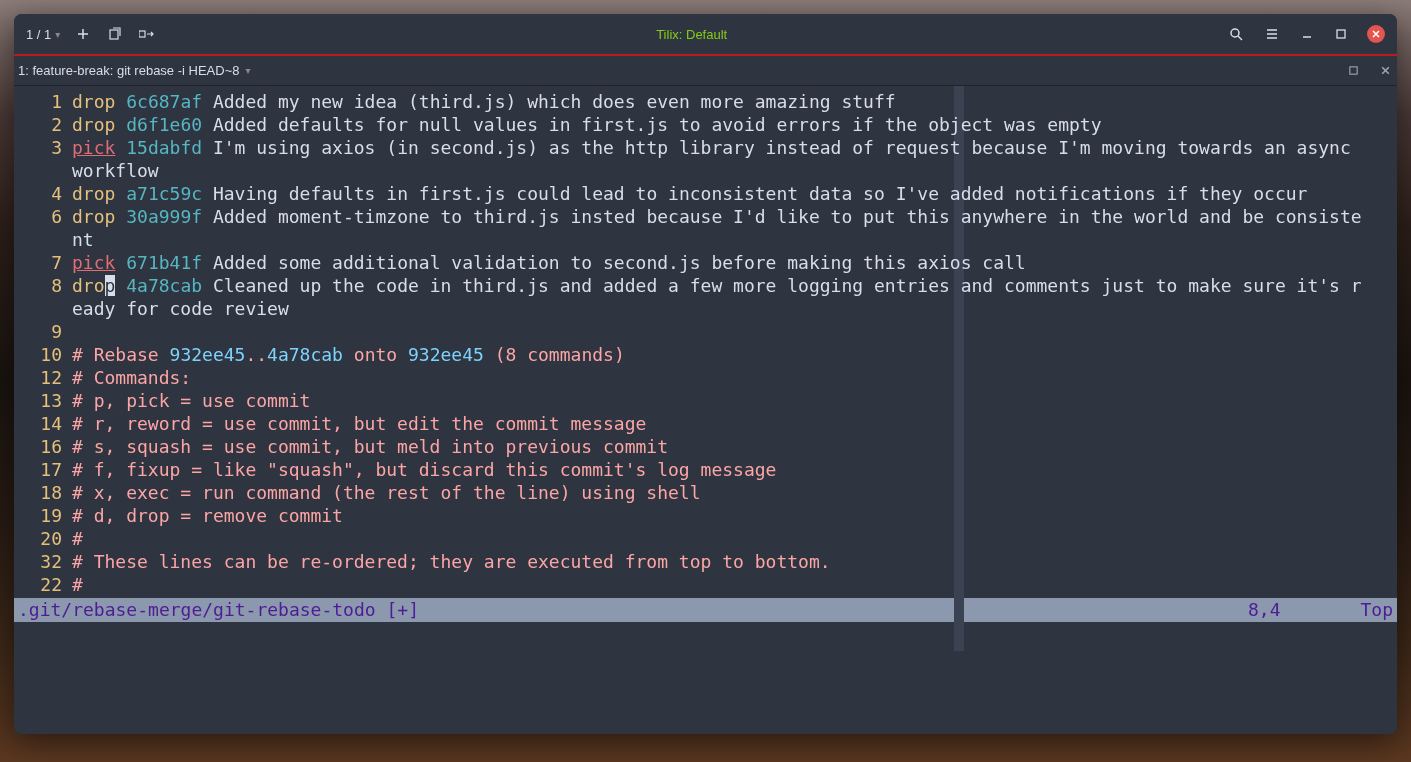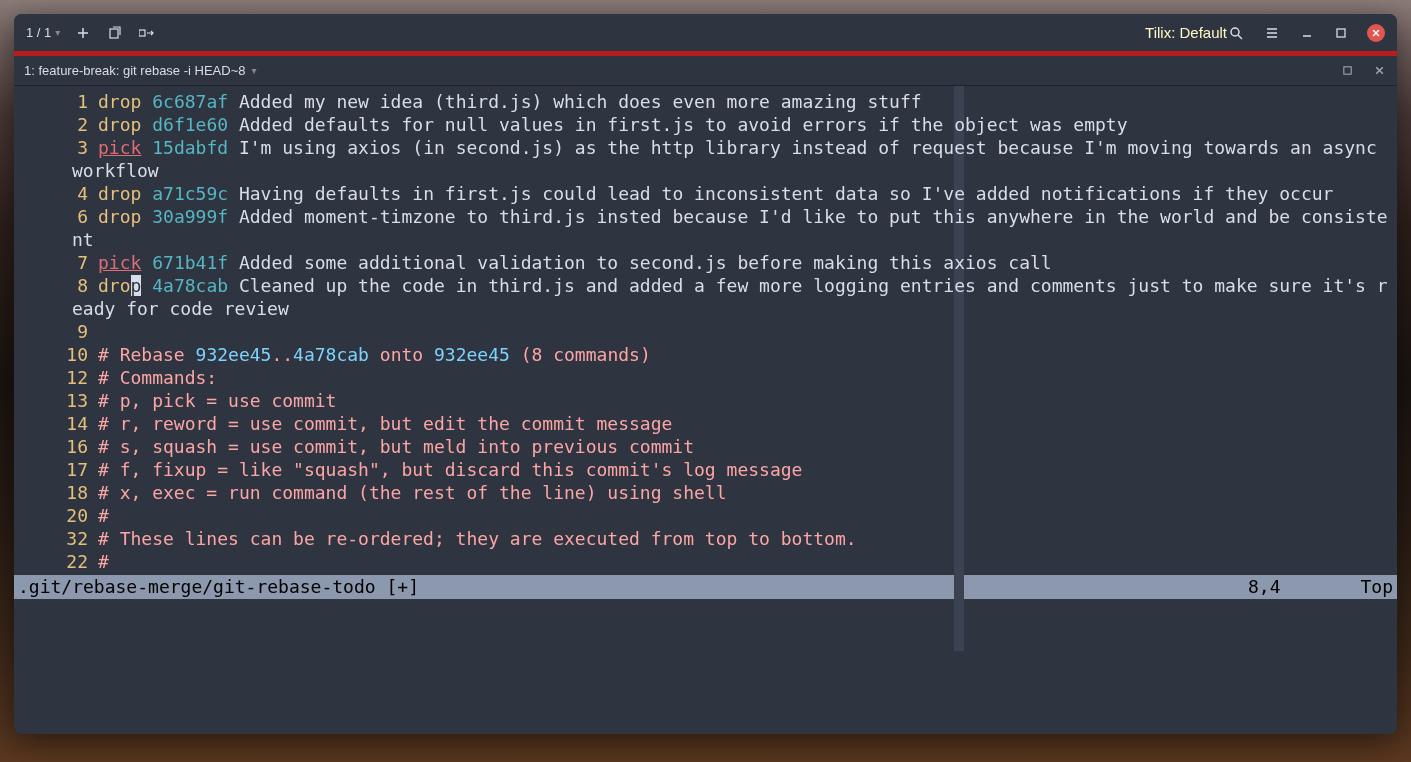--- a/index.html
+++ b/index.html
@@ -1,45 +1,45 @@
 <!DOCTYPE html>
 <html><head>
 <meta charset="utf-8">
 <style>
 * { margin:0; padding:0; box-sizing:border-box; }
 body { background:linear-gradient(180deg,#8b7c78 0%,#4a3836 15%,#2d1f1a 30%,#1a1410 50%,#2a1c14 70%,#3d2818 85%,#5c3820 100%); width:1411px; height:762px; overflow:hidden; font-family:sans-serif; }
 .window { position:absolute; top:14px; left:14px; width:1383px; height:720px; background:#2e3440; border-radius:8px; box-shadow:0 8px 32px rgba(0,0,0,0.5); display:flex; flex-direction:column; overflow:hidden; }
-.titlebar { height:42px; background:#2e3440; display:flex; align-items:center; padding:0 12px; border-bottom:5px solid #b91c1c; }
+.titlebar { height:42px; background:#2e3440; display:flex; align-items:center; padding:0 12px; border-bottom:2px solid #b91c1c; }
 .titlebar-left { display:flex; align-items:center; gap:14px; }
 .session-count { color:#d8dee9; font-size:13px; display:flex; align-items:center; gap:4px; }
 .session-dropdown-icon { color:#888; font-size:10px; }
 .icon-btn { width:18px; height:18px; display:flex; align-items:center; justify-content:center; color:#d8dee9; cursor:pointer; }
-.titlebar-center { flex:1; text-align:right; color:#fef9c3; font-size:15px; }
+.titlebar-center { flex:1; text-align:center; color:#84cc16; font-size:13px; }
 .titlebar-right { display:flex; align-items:center; gap:18px; }
 .window-ctrl { width:16px; height:16px; display:flex; align-items:center; justify-content:center; cursor:pointer; }
 .close-btn { width:18px; height:18px; border-radius:50%; background:#e5554f; display:flex; align-items:center; justify-content:center; }
-.tab-bar { height:30px; background:#2e3440; display:flex; align-items:center; padding:0 10px; border-bottom:1px solid #1e222b; }
+.tab-bar { height:30px; background:#2e3440; display:flex; align-items:center; padding:0 4px; border-bottom:1px solid #1e222b; }
 .tab-title { color:#d8dee9; font-size:13px; display:flex; align-items:center; gap:6px; }
 .tab-dropdown-icon { color:#888; font-size:10px; }
 .tab-spacer { flex:1; }
 .tab-right-icons { display:flex; gap:16px; align-items:center; }
 .terminal { flex:1; background:#2e3440; padding:4px 0 0 0; font-family:'DejaVu Sans Mono','Consolas',monospace; font-size:18px; line-height:23px; overflow:hidden; position:relative; }
 .gutter { color:#e5c07b; text-align:right; width:58px; display:inline-block; padding-right:10px; vertical-align:top; }
-.code-row { white-space:nowrap;padding-left:26px; }
+.code-row { white-space:nowrap; }
 .wrap-continue { padding-left:58px; }
 .action-drop { color:#e5c07b; }
 .action-pick { color:#e06c75;text-decoration:underline; }
 .hash { color:#56b6c2; }
 .msg { color:#d8dee9; }
 .comment { color:#fca5a5; }
 .comment-hash { color:#7dd3fc; }
 .ruler { position:absolute; top:0; left:940px; width:10px; height:565px; background:#3b4252; z-index:0; }
 .terminal .code-row, .terminal .wrap-continue { position:relative; z-index:1; }
 .cursor { background:#d8dee9; color:#2e3440; }
-.status-line { height:24px; background:#8c98ad; color:#000000; font-family:'DejaVu Sans Mono',monospace; font-size:18px; line-height:24px; display:flex; padding:0 4px; margin-top:2px; }
+.status-line { height:24px; background:#8c98ad; color:#4c1d95; font-family:'DejaVu Sans Mono',monospace; font-size:18px; line-height:24px; display:flex; padding:0 4px; margin-top:2px; }
 .status-file { flex:0 0 auto; }
 .status-spacer { flex:1; }
 .status-pos { flex:0 0 auto; padding-right:80px; }
 .status-top { flex:0 0 auto; }
 .below-status { flex:0 0 54px; background:#2e3440; }
 svg { display:block; }
 </style>
 </head>
 <body>
 
@@ -134,20 +134,21 @@
         <div class="code-row"><span class="gutter">8</span><span class="action-drop">dro<span class="cursor">p</span></span> <span class="hash">4a78cab</span> <span class="msg">Cleaned up the code in third.js and added a few more logging entries and comments just to make sure it's r</span></div>
         <div class="code-row wrap-continue"><span class="msg">eady for code review</span></div>
         <div class="code-row"><span class="gutter">9</span></div>
         <div class="code-row"><span class="gutter">10</span><span class="comment"># Rebase </span><span class="comment-hash">932ee45</span><span class="comment">..</span><span class="comment-hash">4a78cab</span><span class="comment"> onto </span><span class="comment-hash">932ee45</span><span class="comment"> (8 commands)</span></div>
         <div class="code-row"><span class="gutter">12</span><span class="comment"># Commands:</span></div>
         <div class="code-row"><span class="gutter">13</span><span class="comment"># p, pick = use commit</span></div>
         <div class="code-row"><span class="gutter">14</span><span class="comment"># r, reword = use commit, but edit the commit message</span></div>
         <div class="code-row"><span class="gutter">16</span><span class="comment"># s, squash = use commit, but meld into previous commit</span></div>
         <div class="code-row"><span class="gutter">17</span><span class="comment"># f, fixup = like "squash", but discard this commit's log message</span></div>
         <div class="code-row"><span class="gutter">18</span><span class="comment"># x, exec = run command (the rest of the line) using shell</span></div>
+        <div class="code-row"><span class="gutter">19</span><span class="comment"># d, drop = remove commit</span></div>
         <div class="code-row"><span class="gutter">20</span><span class="comment">#</span></div>
         <div class="code-row"><span class="gutter">32</span><span class="comment"># These lines can be re-ordered; they are executed from top to bottom.</span></div>
         <div class="code-row"><span class="gutter">22</span><span class="comment">#</span></div>
       </div>
     <div class="status-line">
       <span class="status-file">.git/rebase-merge/git-rebase-todo [+]</span>
       <span class="status-spacer"></span>
       <span class="status-pos">8,4</span>
       <span class="status-top">Top</span>
     </div>

